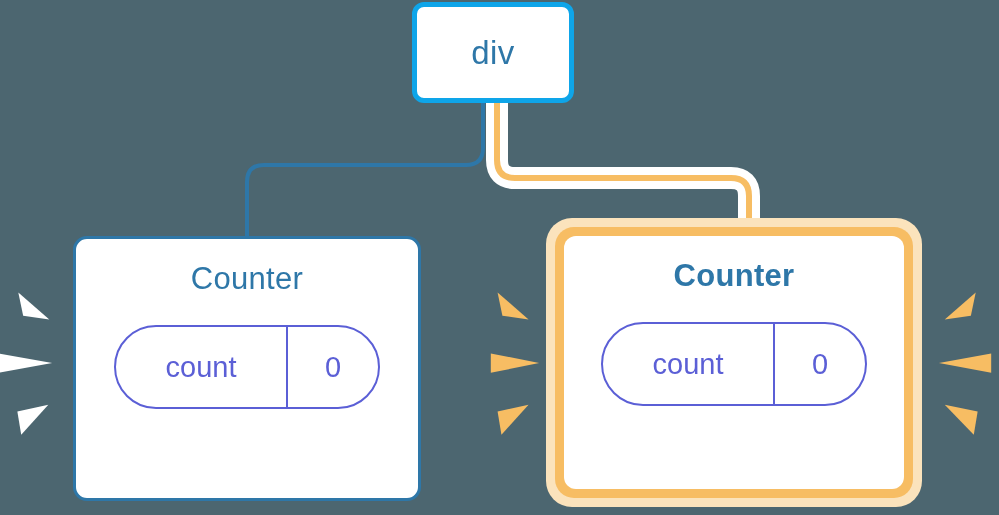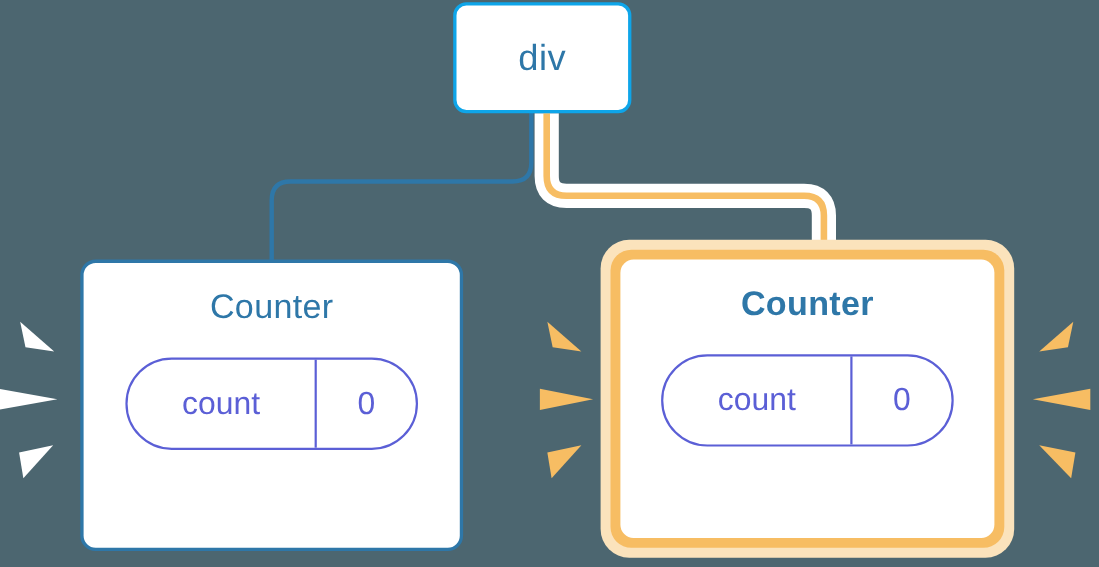--- a/index.html
+++ b/index.html
@@ -33,21 +33,21 @@
   .node {
     position: absolute;
     background: #ffffff;
     box-sizing: border-box;
   }
   .node-div {
     left: 412px;
     top: 2px;
     width: 162px;
     height: 101px;
-    border: 3px solid #0ea5e9;
+    border: 5px solid #0ea5e9;
     border-radius: 12px;
     display: flex;
     align-items: center;
     justify-content: center;
   }
   .node-div .node-title {
     font-size: 33px;
     color: #2e77a8;
     font-weight: 400;
     letter-spacing: 0.5px;

